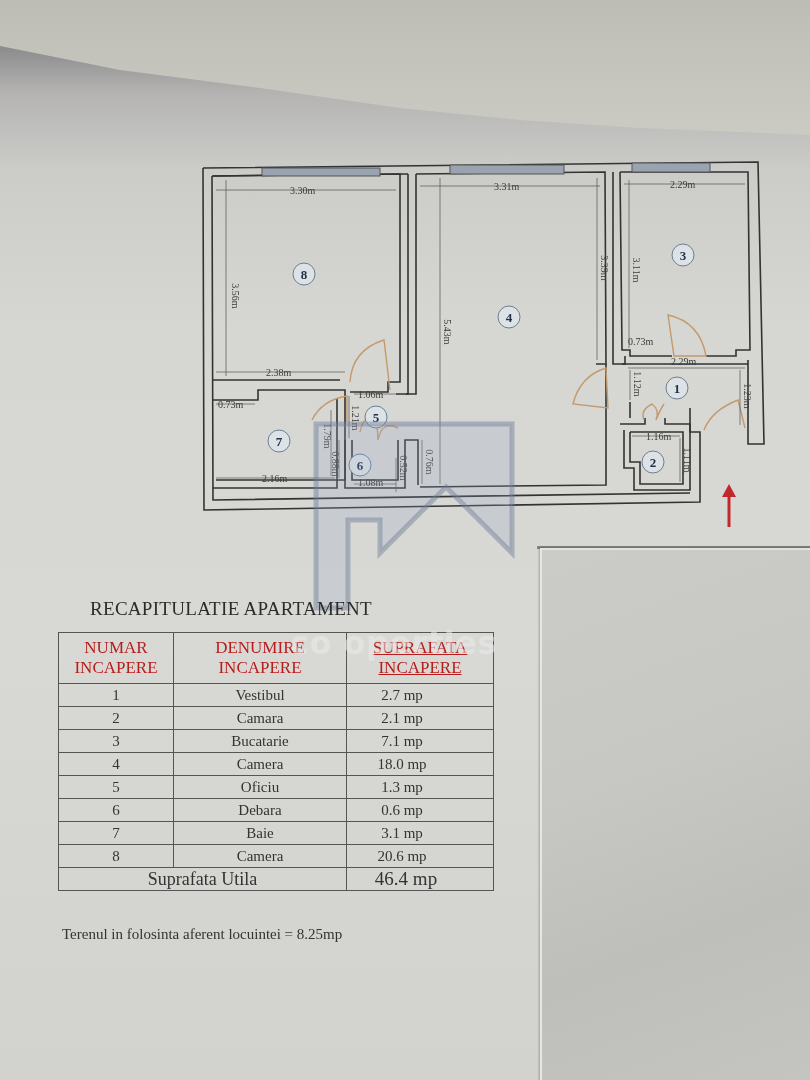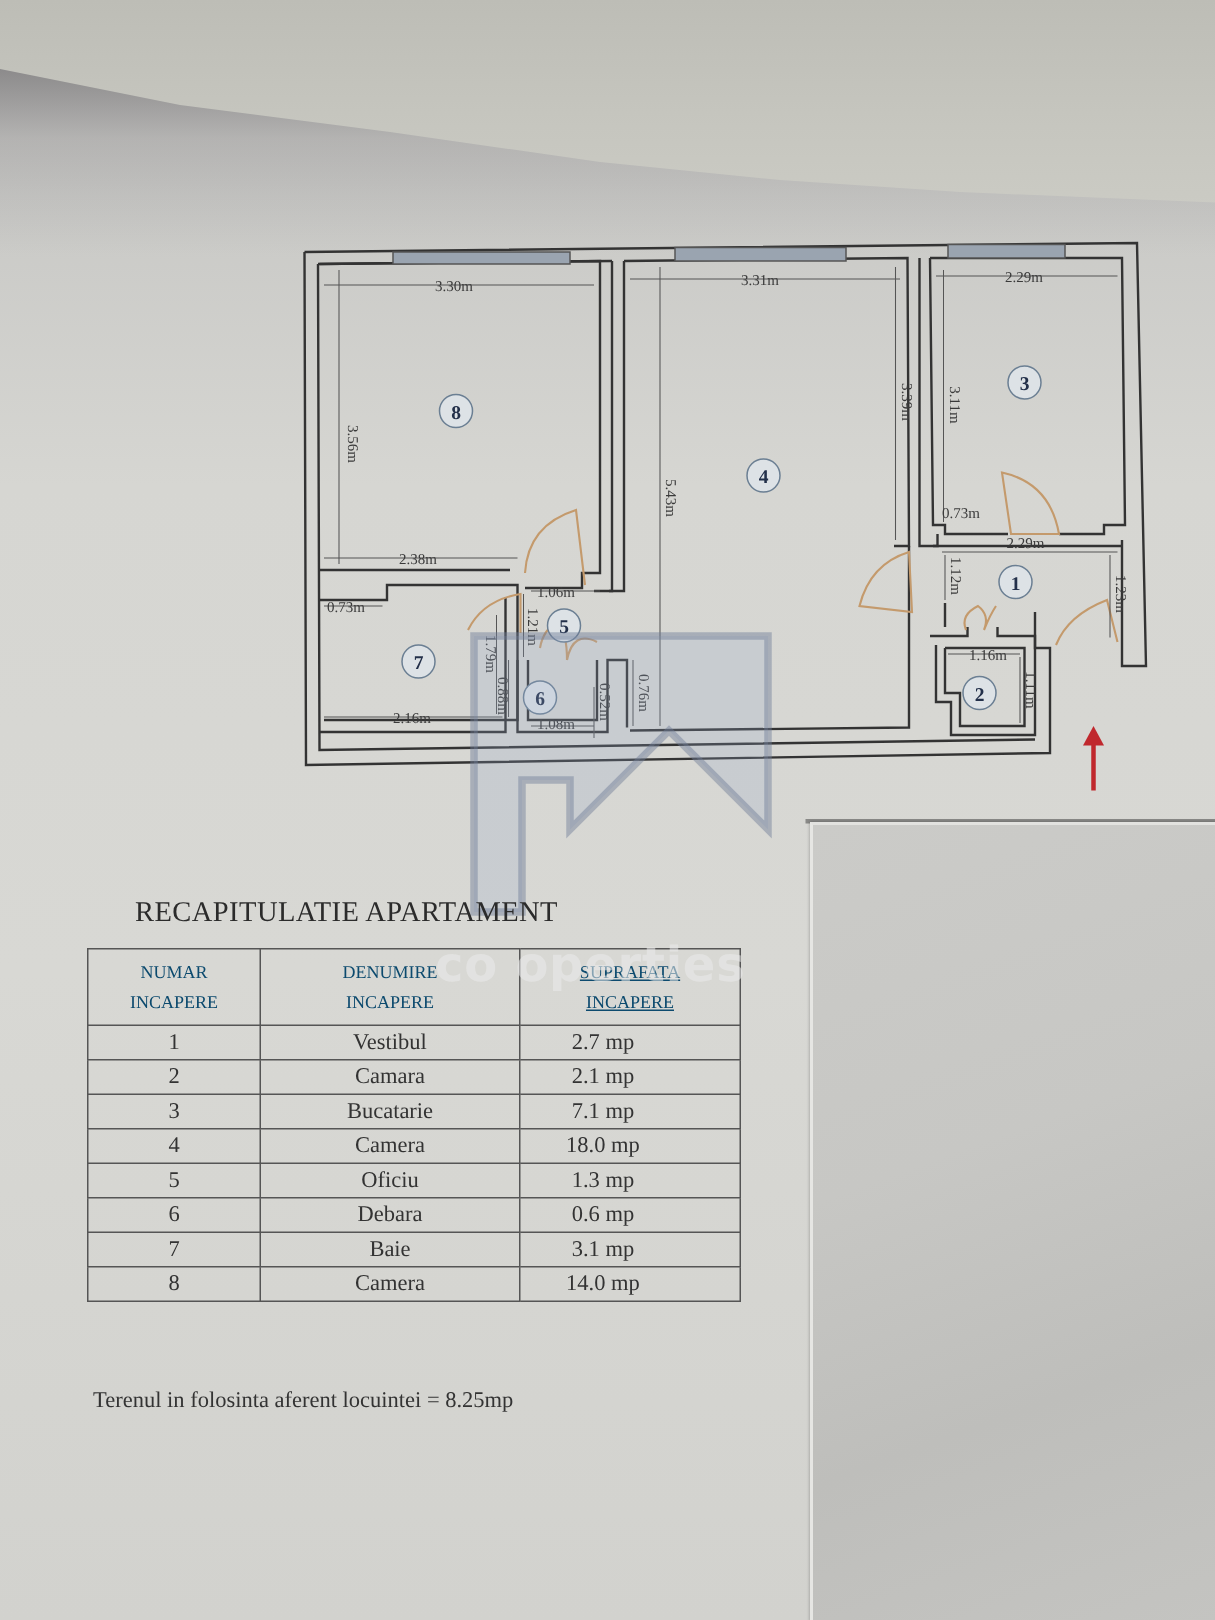--- a/index.html
+++ b/index.html
@@ -32,21 +32,21 @@
     position: absolute; left: 90px; top: 598px;
     font-size: 19px; letter-spacing: 0.3px; color: #2b2b2b;
   }
   table.recap {
     position: absolute; left: 58px; top: 632px;
     border-collapse: collapse; font-size: 15px; color: #333;
   }
   table.recap td, table.recap th {
     border: 1px solid #555; padding: 0; text-align: center; font-weight: normal;
   }
-  table.recap th { font-size: 12px; line-height: 20px; height: 50px; color: #0c4a6e; }
+  table.recap th { font-size: 17px; line-height: 20px; height: 50px; color: #b91c1c; }
   table.recap td { height: 22px; line-height: 22px; }
   .c1 { width: 114px; }
   .c2 { width: 172px; }
   .c3 { width: 146px; text-decoration: underline; }
   td.area { text-align: left; padding-right: 36px !important; }
   tr.total td { font-size: 18px; height: 22px; }
   tr.total td.area { font-size: 19px; padding-right: 28px !important; }
   .footnote {
     position: absolute; left: 62px; top: 926px; font-size: 15px; color: #333; text-align: right;
   }
@@ -254,21 +254,25 @@
         <td class="area">0.6 mp</td>
       </tr>
     <tr>
         <td>7</td>
         <td>Baie</td>
         <td class="area">3.1 mp</td>
       </tr>
     <tr>
         <td>8</td>
         <td>Camera</td>
-        <td class="area">14.0 mp</td>
+        <td class="area">20.6 mp</td>
+      </tr>
+    <tr class="total">
+        <td colspan="2">Suprafata Utila</td>
+        <td class="area">46.4 mp</td>
       </tr>
   </tbody>
 </table>
 
 <div class="footnote">Terenul in folosinta aferent locuintei = 8.25mp</div>
 
 <div class="watermark-text">co      operties</div>
 
 <div class="overlay-edge"></div>
 <div class="overlay-sheet"></div>

